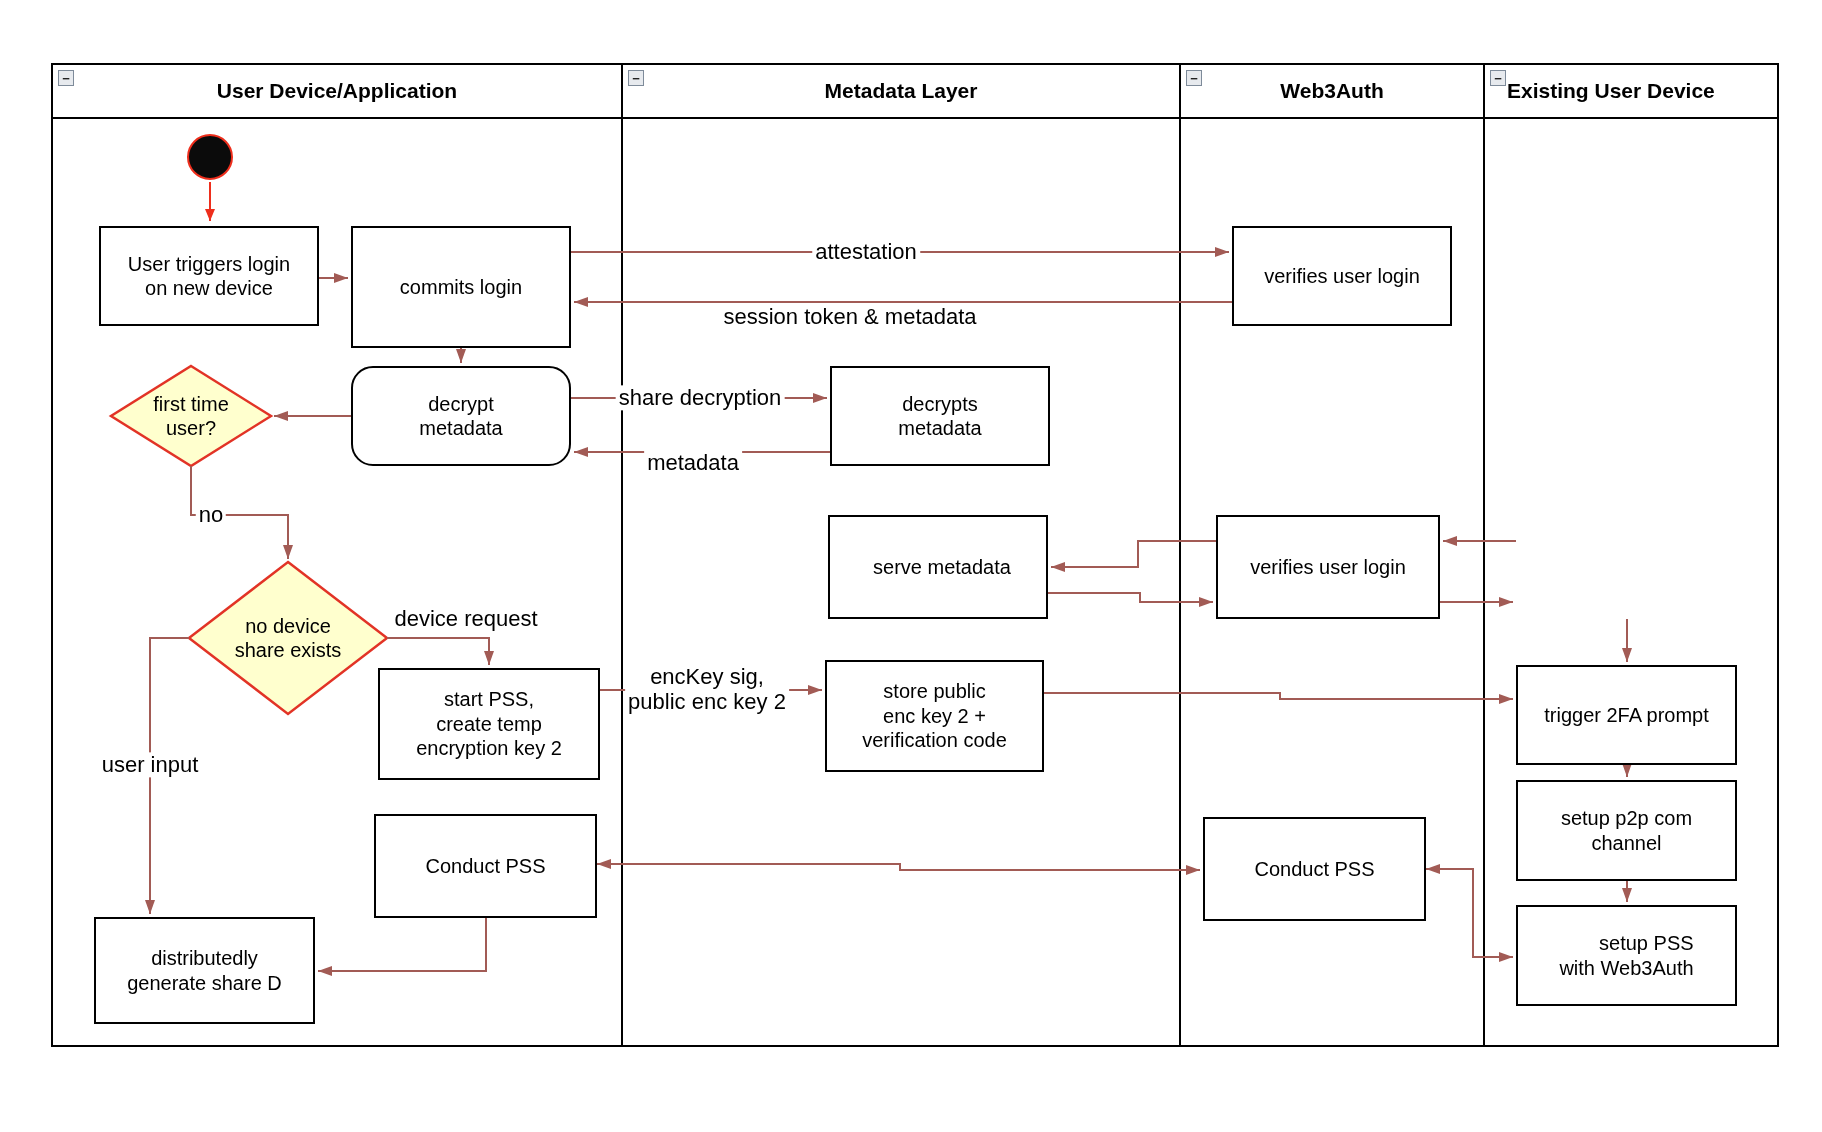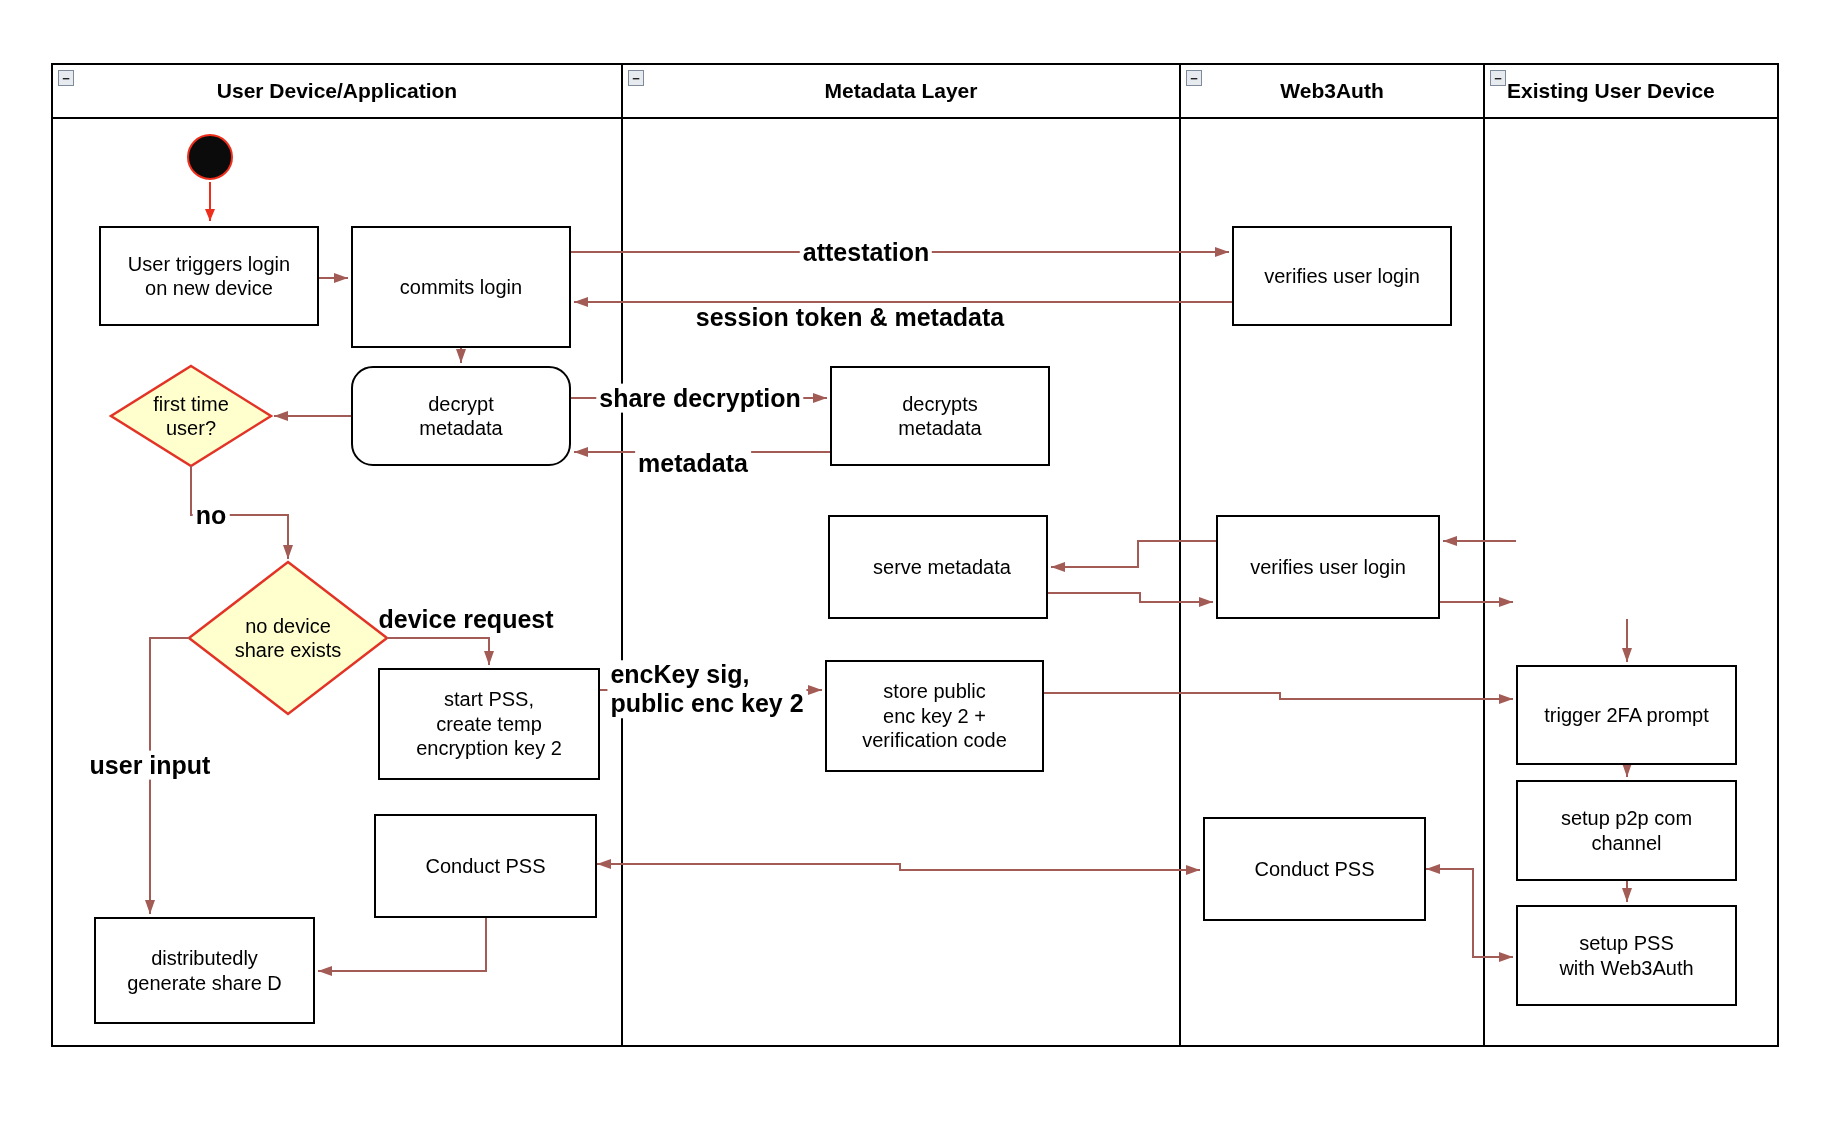--- a/index.html
+++ b/index.html
@@ -15,22 +15,22 @@
   .lane-title{font-weight:bold;font-size:21px;white-space:nowrap;}
   .collapse{position:absolute;left:5px;top:5px;width:16px;height:16px;border:1px solid #7e8b9a;background:#e7eaee;box-sizing:border-box;
     display:flex;align-items:center;justify-content:center;font-size:13px;line-height:1;color:#222;font-weight:bold;cursor:pointer;}
   .lane-header.tight{justify-content:flex-start;padding-left:22px;}
   
   .node{position:absolute;background:#fff;border:2px solid var(--node-border,#000);box-sizing:border-box;
     display:flex;align-items:center;justify-content:center;text-align:center;
     font-size:20px;line-height:1.22;white-space:pre-line;}
   .dlabel{position:absolute;transform:translate(-50%,-50%);text-align:center;font-size:20px;line-height:1.22;white-space:pre-line;}
   
-  .elabel{position:absolute;transform:translate(-50%,-50%);font-size:25px;line-height:1.15;
-    background:#fff;padding:0 3px;white-space:pre-line;font-weight:bold;}
+  .elabel{position:absolute;transform:translate(-50%,-50%);font-size:22px;line-height:1.15;text-align:center;
+    background:#fff;padding:0 3px;white-space:pre-line;}
   .elabel.nobg{background:transparent;}
   
   svg.overlay{position:absolute;left:0;top:0;pointer-events:none;}
   .edge{stroke:var(--arrow,#a25b55);stroke-width:2;fill:none;}
   .edge-red{stroke:var(--start-accent,#ee2e1c);stroke-width:2;fill:none;}
   .diamond{fill:var(--diamond-fill,#ffffce);stroke:var(--diamond-border,#e23326);stroke-width:2.5;}
   .startnode{fill:var(--start-fill,#0b0b0b);stroke:var(--start-accent,#ee2e1c);stroke-width:2;}
 </style>
 </head>
 <body>
@@ -120,21 +120,21 @@
   <div class="node" style="left:828px;top:515px;width:220px;height:104px;padding-left:8px;">serve metadata</div>
   <div class="node" style="left:825px;top:660px;width:219px;height:112px;">store public
 enc key 2 +
 verification code</div>
   <div class="node" style="left:1232px;top:226px;width:220px;height:100px;">verifies user login</div>
   <div class="node" style="left:1216px;top:515px;width:224px;height:104px;">verifies user login</div>
   <div class="node" style="left:1203px;top:817px;width:223px;height:104px;">Conduct PSS</div>
   <div class="node" style="left:1516px;top:665px;width:221px;height:100px;">trigger 2FA prompt</div>
   <div class="node" style="left:1516px;top:780px;width:221px;height:101px;">setup p2p com
 channel</div>
-  <div class="node" style="left:1516px;top:905px;width:221px;height:101px;">setup PSS
+  <div class="node" style="left:1516px;top:905px;width:221px;height:101px;text-align:right;">setup PSS
 with Web3Auth</div>
 
   <div class="dlabel" style="left:191px;top:416px;width:150px;">first time
 user?</div>
   <div class="dlabel" style="left:288px;top:638px;width:170px;">no device
 share exists</div>
 
   <div class="elabel" style="left:866px;top:252px;">attestation</div>
   <div class="elabel nobg" style="left:850px;top:317px;">session token &amp; metadata</div>
   <div class="elabel" style="left:700px;top:398px;">share decryption</div>

